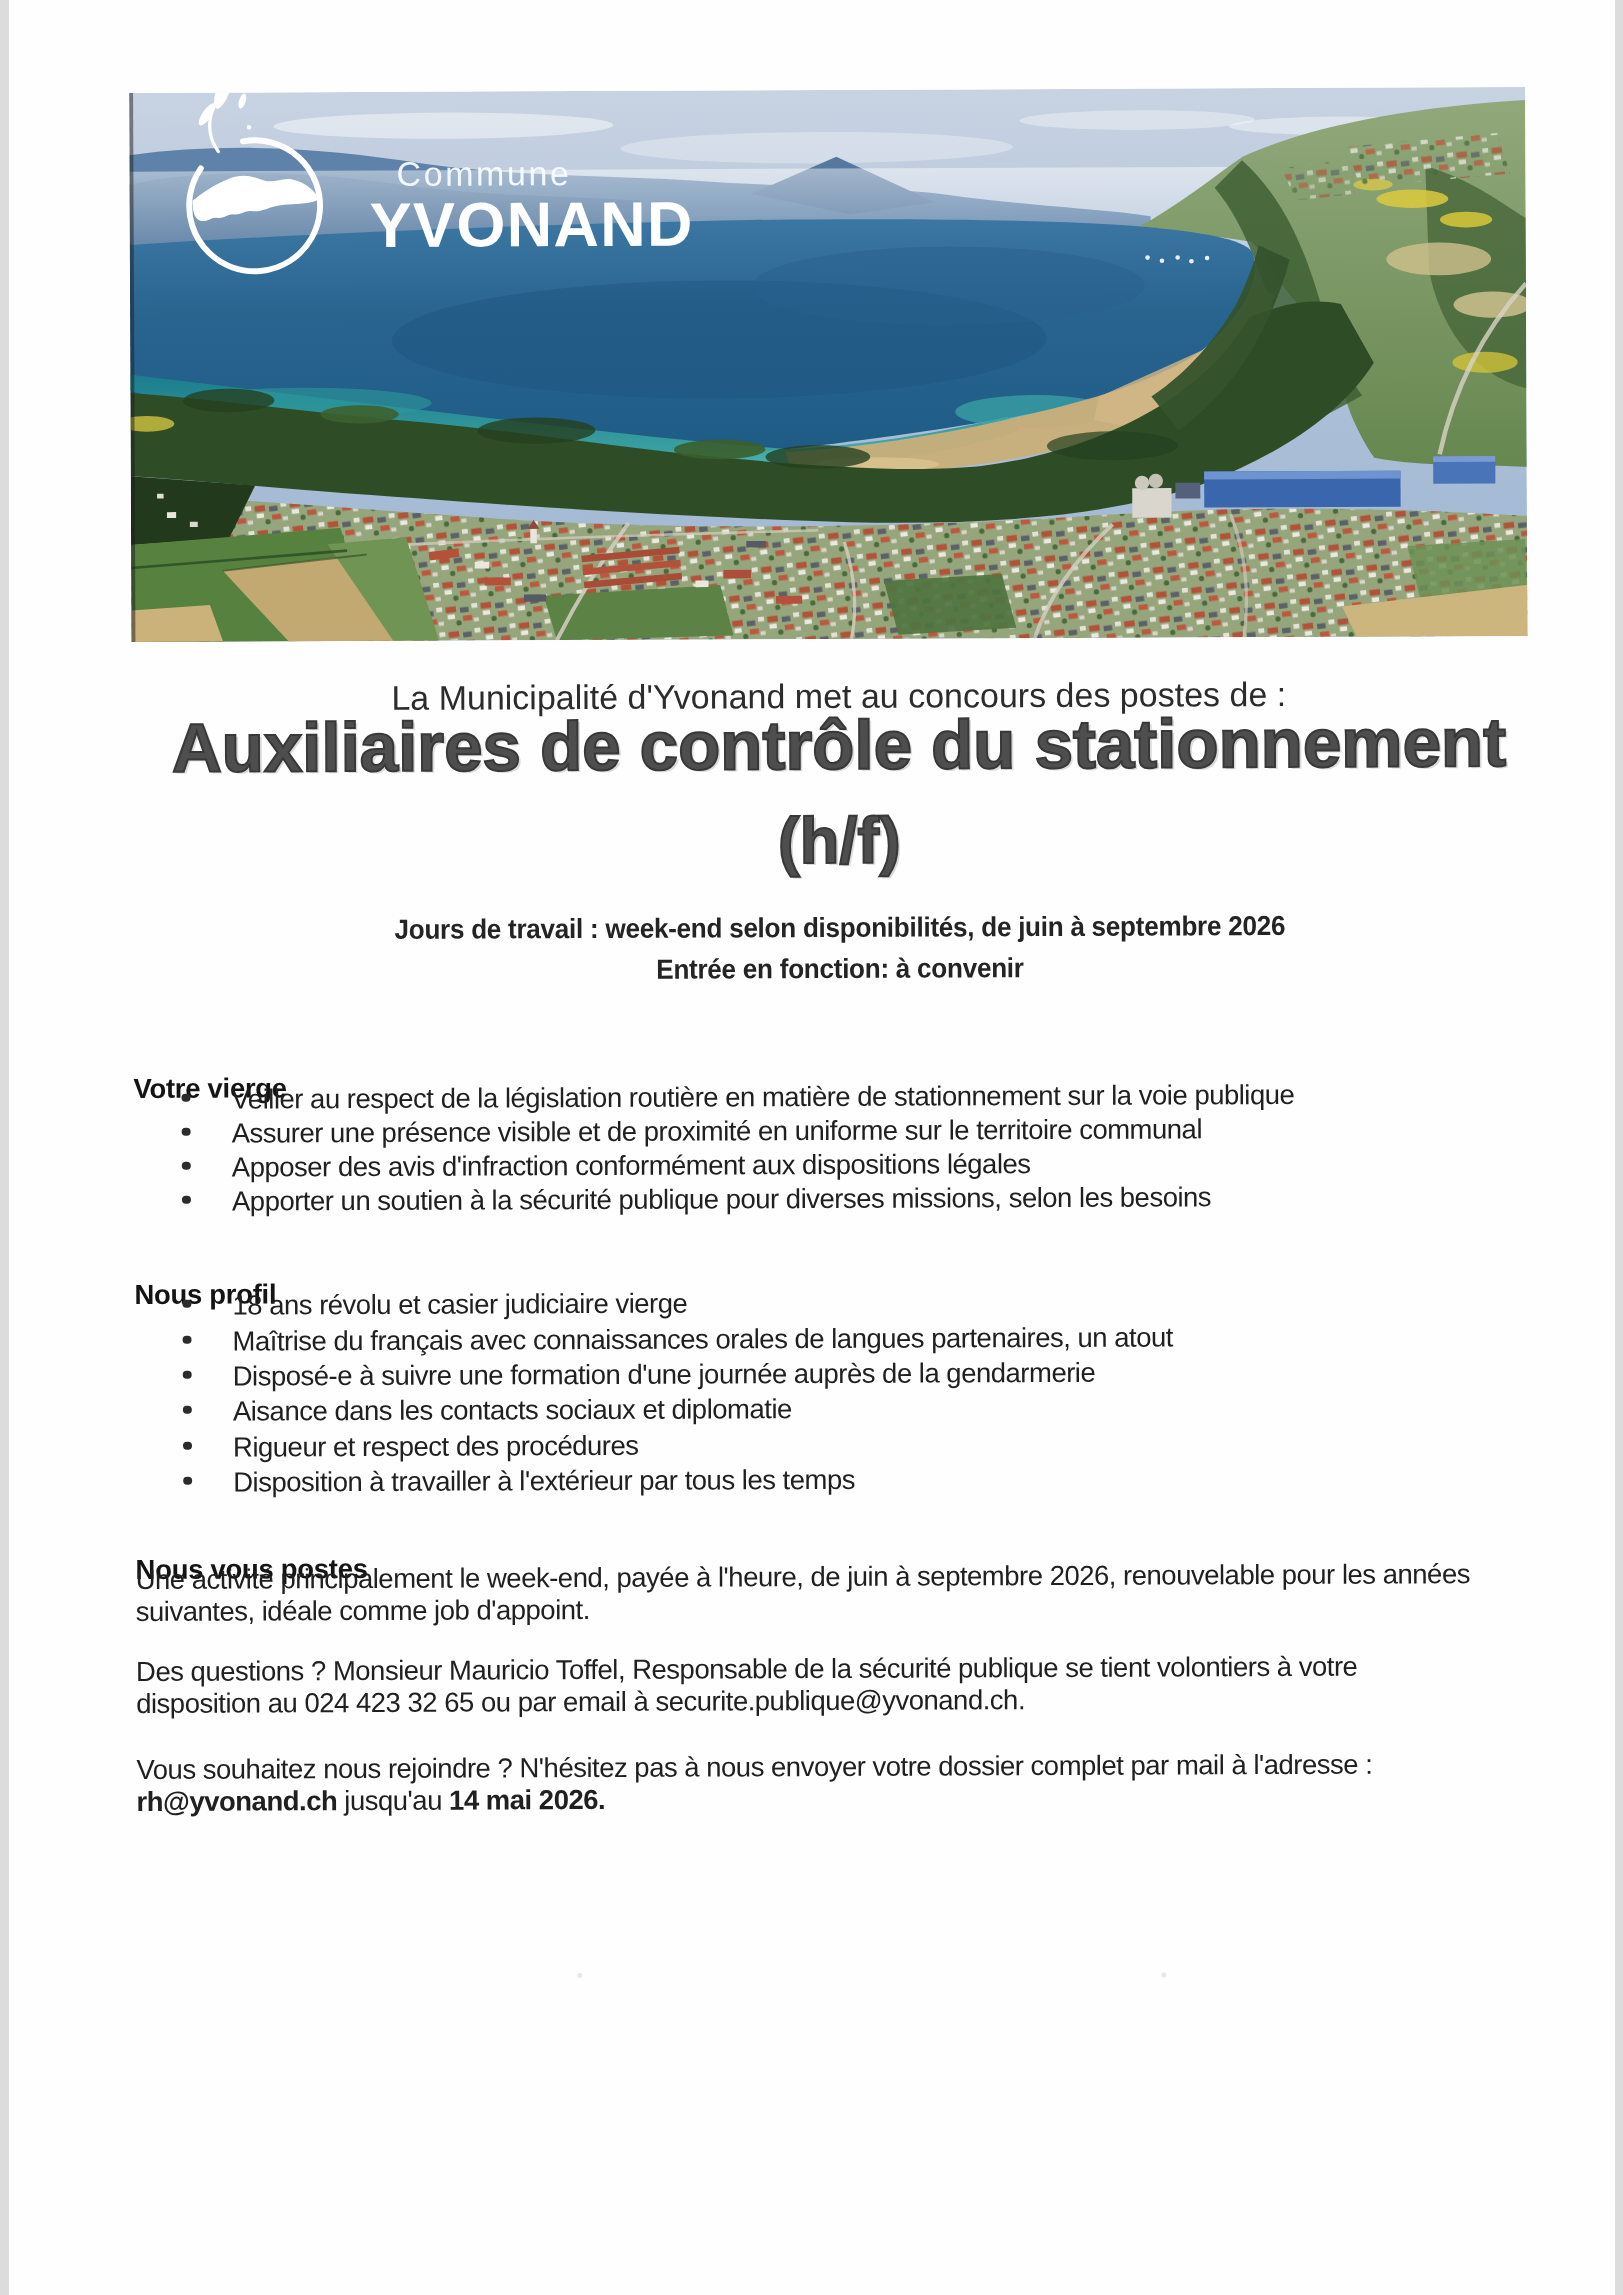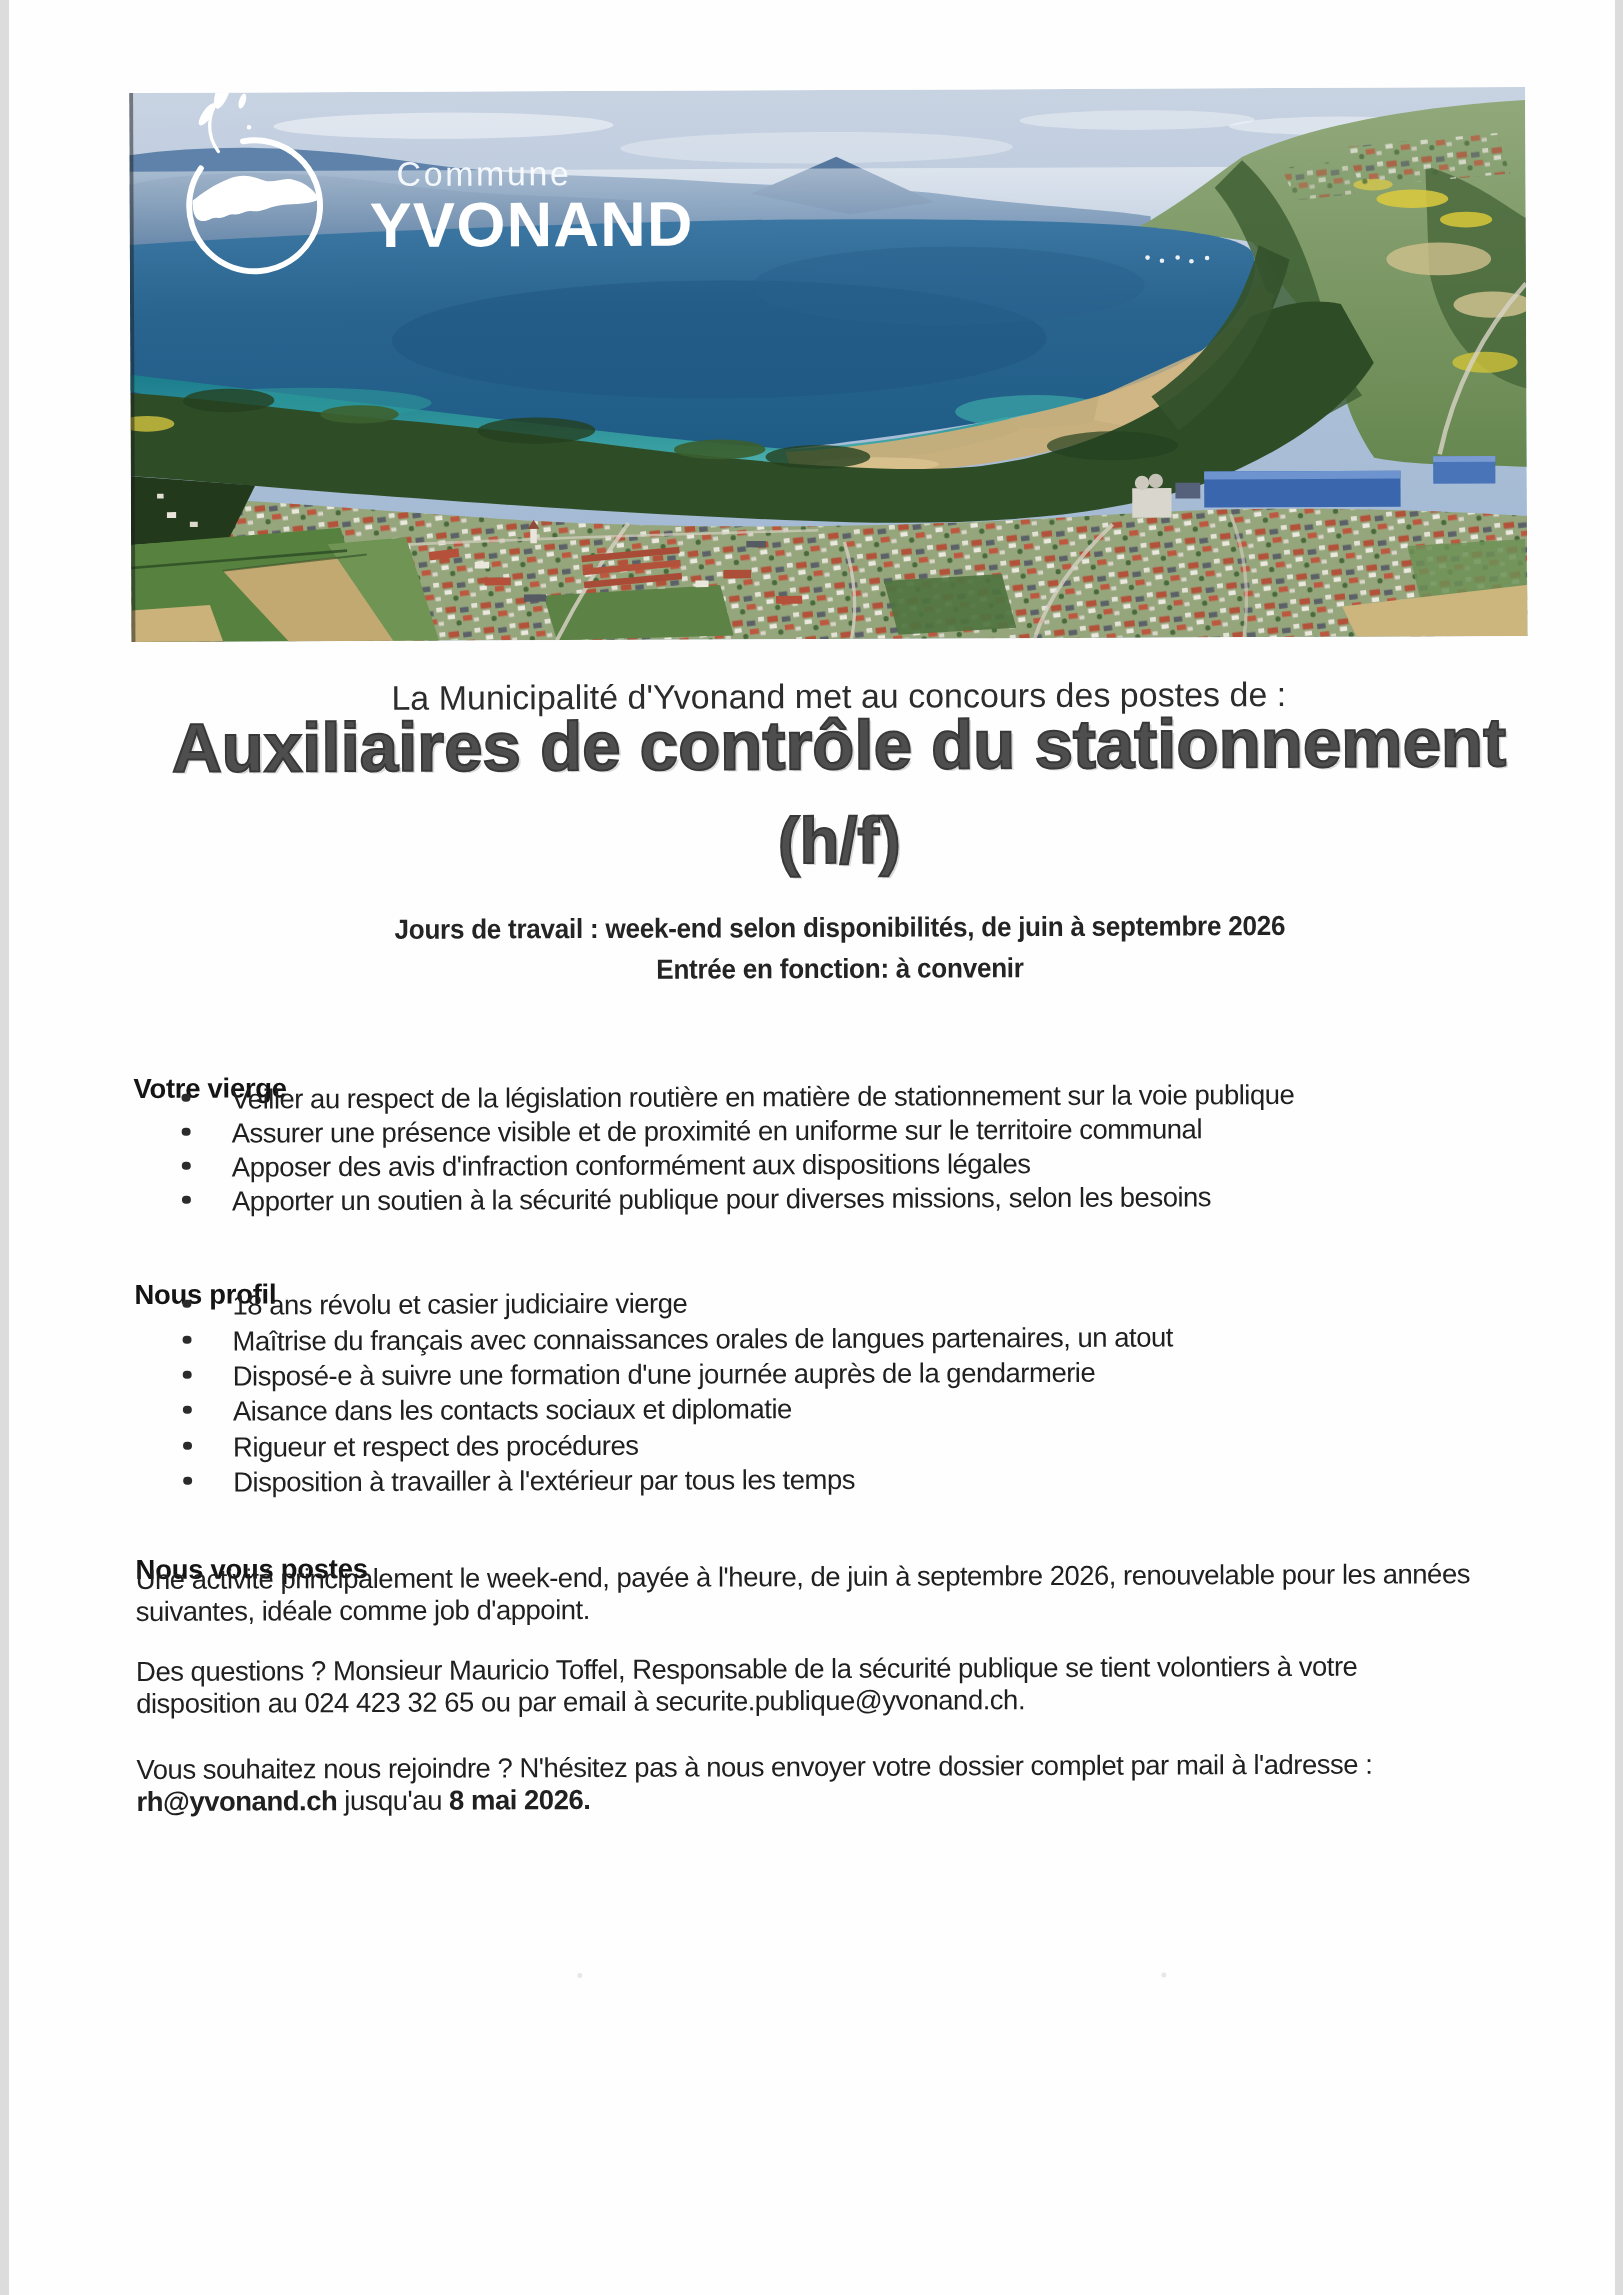--- a/index.html
+++ b/index.html
@@ -265,20 +265,20 @@
 
     <h2 class="h2" style="top:1530px">Nous vous postes</h2>
     <div class="body-line" style="top:1563px">Une activité principalement le week-end, payée à l'heure, de juin à septembre 2026, renouvelable pour les années</div>
     <div class="body-line" style="top:1595px">suivantes, idéale comme job d'appoint.</div>
 
     <div class="body-line" style="top:1655px">Des questions ? Monsieur Mauricio Toffel, Responsable de la sécurité publique se tient volontiers à votre</div>
     <div class="body-line" style="top:1687px">disposition au 024 423 32 65 ou par email à securite.publique@yvonand.ch.</div>
 
     <div class="body-line" style="top:1753px">Vous souhaitez nous rejoindre ? N'hésitez pas à nous envoyer votre dossier complet par mail à l'adresse :</div>
     <div class="body-line" style="top:1785px">
-      <span class="b">rh@yvonand.ch</span><span> jusqu'au </span><span class="b">8 mai 2026.</span>
+      <span class="b">rh@yvonand.ch</span><span> jusqu'au </span><span class="b">14 mai 2026.</span>
     </div>
 
     <span class="speck" style="left:564px;top:1972px"></span>
     <span class="speck" style="left:1148px;top:1974px"></span>
   </div>
 </div>
 
 
 </body></html>

